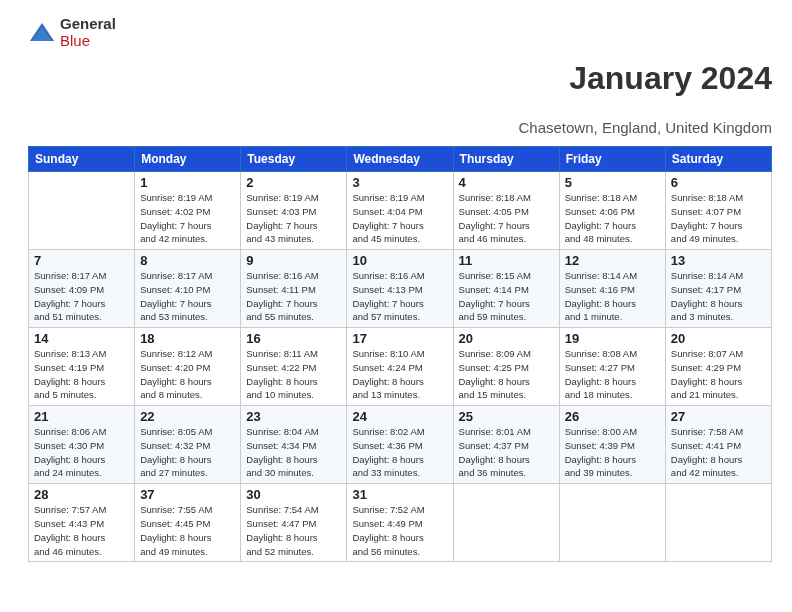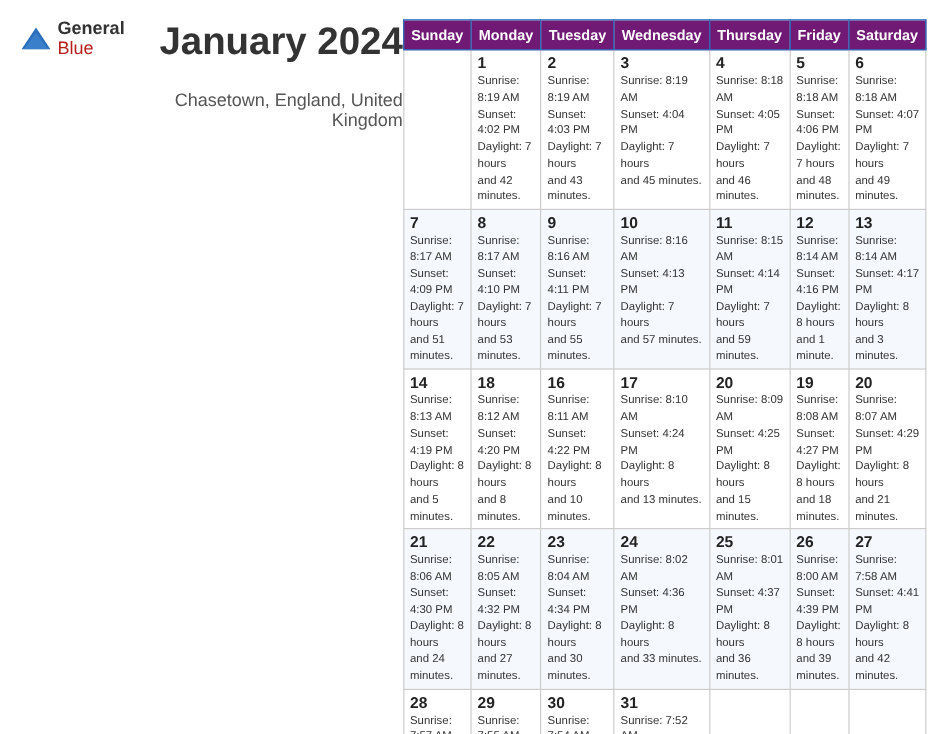--- a/index.html
+++ b/index.html
@@ -6,23 +6,23 @@
     body {
       width: 792px;
       height: 612px;
       background: #fff;
       font-family: Arial, sans-serif;
       overflow: hidden;
     }
     .page {
       width: 792px;
       height: 432px;
-      padding: 16px 20px 12px 16px;
-      display: flex;
-      flex-direction: row;
+      padding: 16px 20px 12px 28px;
+      display: flex;
+      flex-direction: column;
     }
     .header {
       display: flex;
       justify-content: space-between;
       align-items: flex-start;
       margin-bottom: 10px;
     }
     .logo {
       display: flex;
       align-items: center;
@@ -47,33 +47,34 @@
       width: 28px;
       height: 28px;
     }
     .title-block {
       text-align: right;
     }
     .month-year {
       font-size: 32px;
       font-weight: bold;
       color: #333;
+      margin-top: 44px;
     }
     .location {
       font-size: 15px;
       color: #555;
       margin-top: 22px;
     }
     .calendar {
       width: 100%;
       border-collapse: collapse;
       flex: 1;
     }
     .calendar th {
-      background: #701a75;
+      background: #1d4ed8;
       color: #fff;
       font-size: 12px;
       font-weight: bold;
       text-align: left;
       padding: 5px 6px;
       border: 1px solid #2a6ebb;
     }
     .calendar td {
       border: 1px solid #ccc;
       vertical-align: top;
@@ -251,21 +252,21 @@
             <span class="day-num">27</span>
             <div class="day-info">Sunrise: 7:58 AM<br>Sunset: 4:41 PM<br>Daylight: 8 hours<br>and 42 minutes.</div>
           </td>
         </tr>
         <tr>
           <td>
             <span class="day-num">28</span>
             <div class="day-info">Sunrise: 7:57 AM<br>Sunset: 4:43 PM<br>Daylight: 8 hours<br>and 46 minutes.</div>
           </td>
           <td>
-            <span class="day-num">29</span>
+            <span class="day-num">37</span>
             <div class="day-info">Sunrise: 7:55 AM<br>Sunset: 4:45 PM<br>Daylight: 8 hours<br>and 49 minutes.</div>
           </td>
           <td>
             <span class="day-num">30</span>
             <div class="day-info">Sunrise: 7:54 AM<br>Sunset: 4:47 PM<br>Daylight: 8 hours<br>and 52 minutes.</div>
           </td>
           <td>
             <span class="day-num">31</span>
             <div class="day-info">Sunrise: 7:52 AM<br>Sunset: 4:49 PM<br>Daylight: 8 hours<br>and 56 minutes.</div>
           </td>

